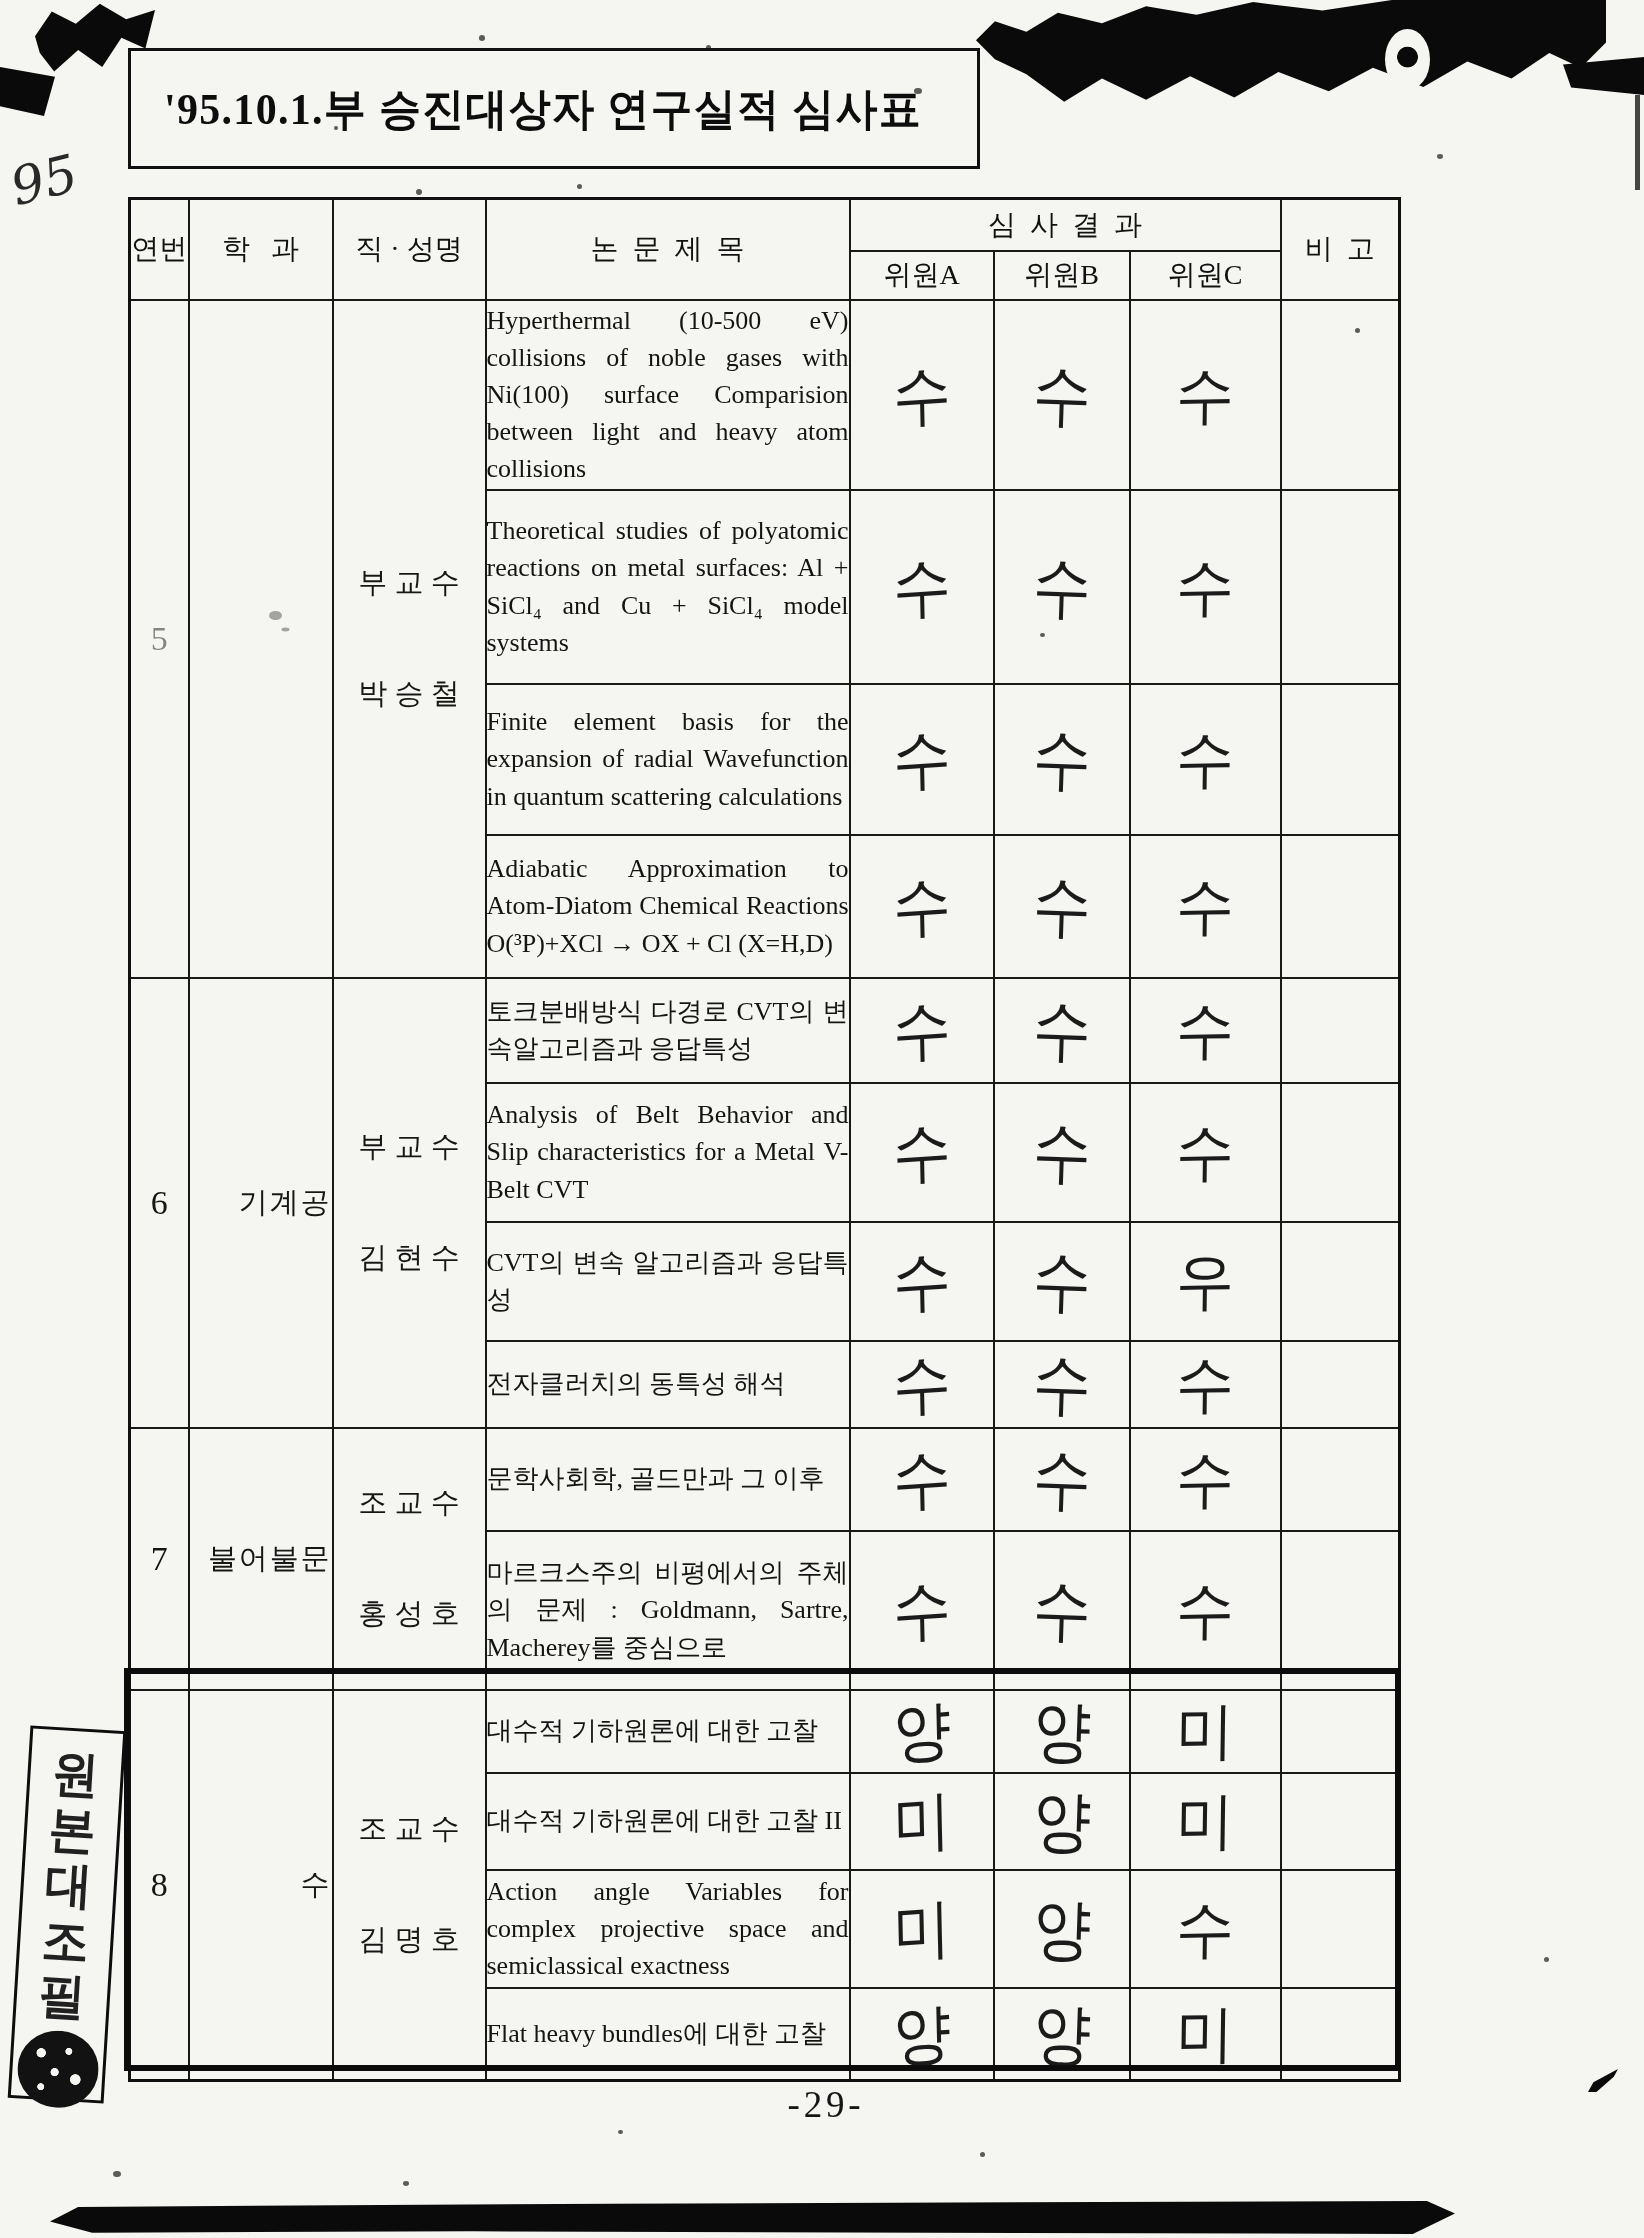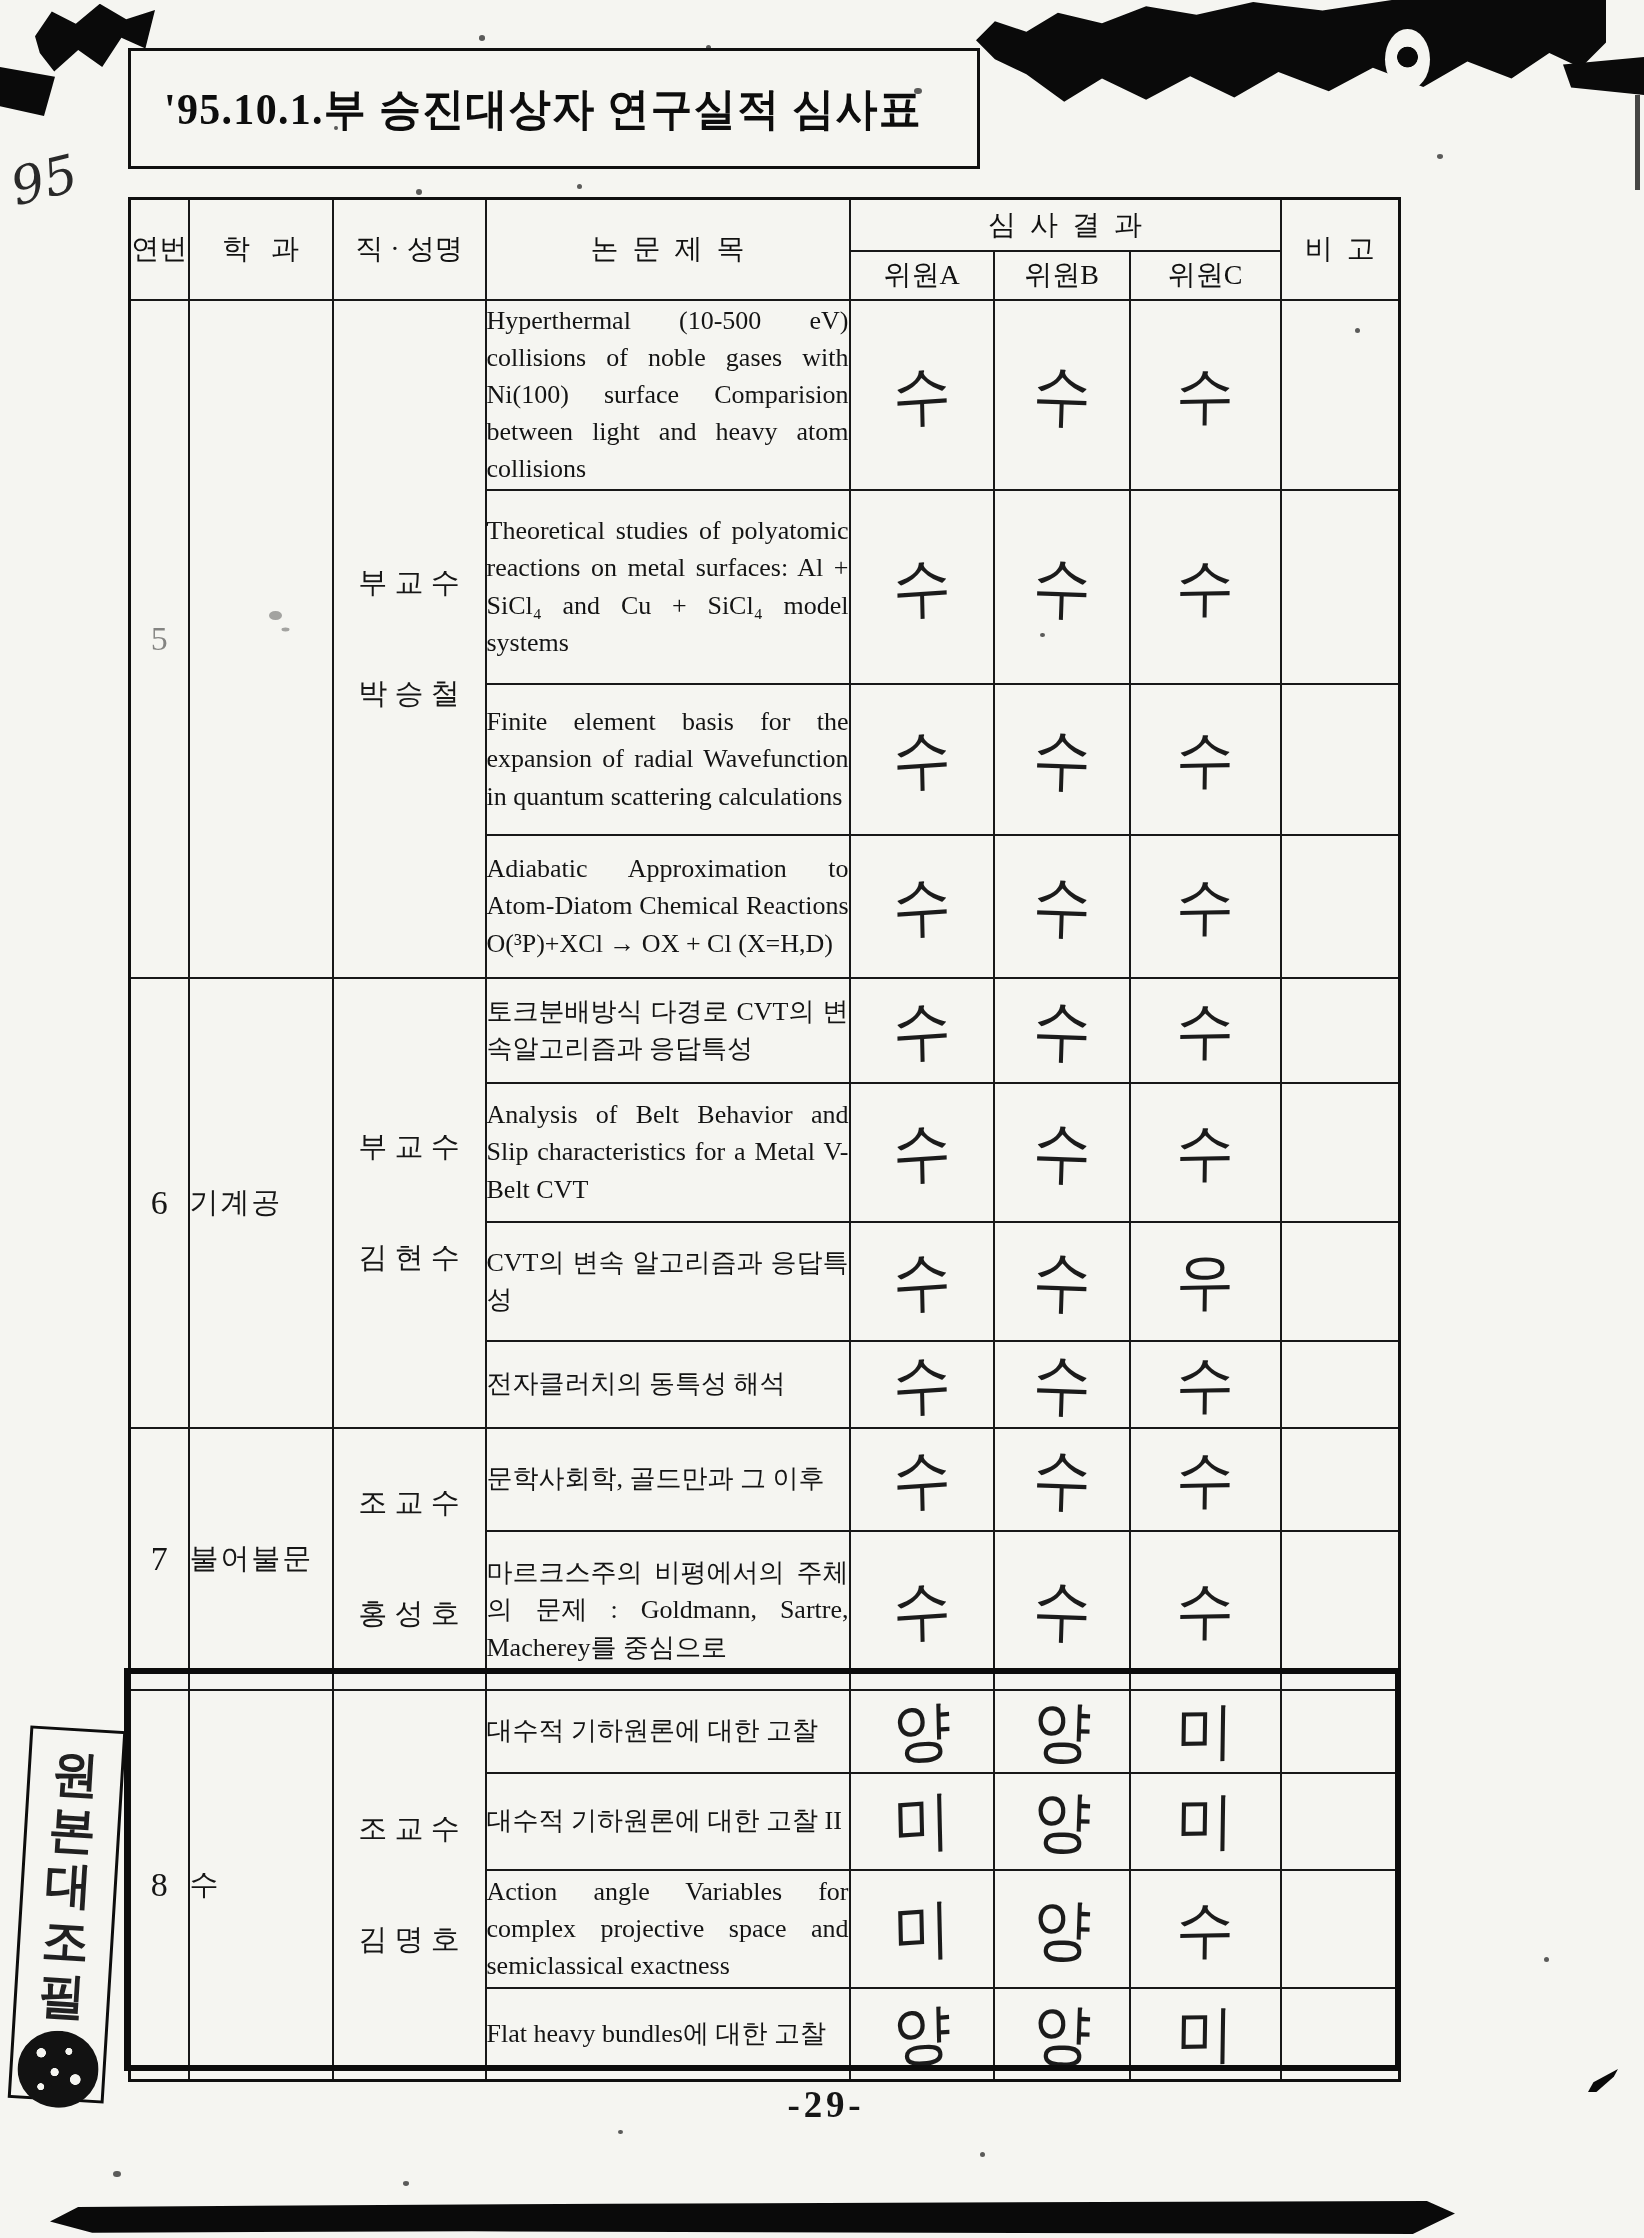--- a/index.html
+++ b/index.html
@@ -27,21 +27,21 @@
     border:3.8px solid #101010;
   }
   table.review th, table.review td {
     border:2.5px solid #181818; box-sizing:border-box; padding:0;
   }
   th { font-weight:400; font-size:28px; white-space:pre; text-align:center; vertical-align:middle; color:#111; }
   td { vertical-align:middle; }
 
   .c-seq  { text-align:center; font-size:34px; }
   .c-seq .faded { opacity:.5; }
-  .c-dept { text-align:left; font-size:29px; letter-spacing:1.9px; white-space:pre; position:relative; }
+  .c-dept { text-align:right; font-size:29px; letter-spacing:1.9px; white-space:pre; position:relative; }
   .c-pos  { text-align:center; font-size:29px;border-radius:12px; }
   .c-pos .line { white-space:pre; }
   .c-pos .line + .line { margin-top:71px; }
   .c-title {
     font-size:26px; line-height:1.43; padding:6.3px 14px;
     text-align:justify; color:#141414;
   }
   .c-grade { text-align:center; }
   .hw {
     display:inline-block; font-size:58px; font-weight:500;
@@ -54,21 +54,21 @@
 
   
   .g8-box {
     position:absolute; left:124px; top:1668px; width:1277px; height:403px;
     border:6.3px solid #0c0c0c; box-sizing:border-box; pointer-events:none;
   }
 
   
   .page-number {
     position:absolute; left:725px; top:2083px; width:202px;
-    text-align:center; font-size:37px; font-weight:700; letter-spacing:3.8px;
+    text-align:center; font-size:37px; font-weight:400; letter-spacing:3.8px;
   }
 
   
   .stamp {
     position:absolute; left:19px; top:1728px; width:96px; height:373px;
     border:3.2px solid #0d0d0d; box-sizing:border-box; transform:rotate(3.5deg);
     display:flex; flex-direction:column; align-items:center; padding-top:16.4px;
   }
   .stamp .ch {
     font-size:47px; font-weight:700; line-height:1.18; color:#101010; opacity:.92;

